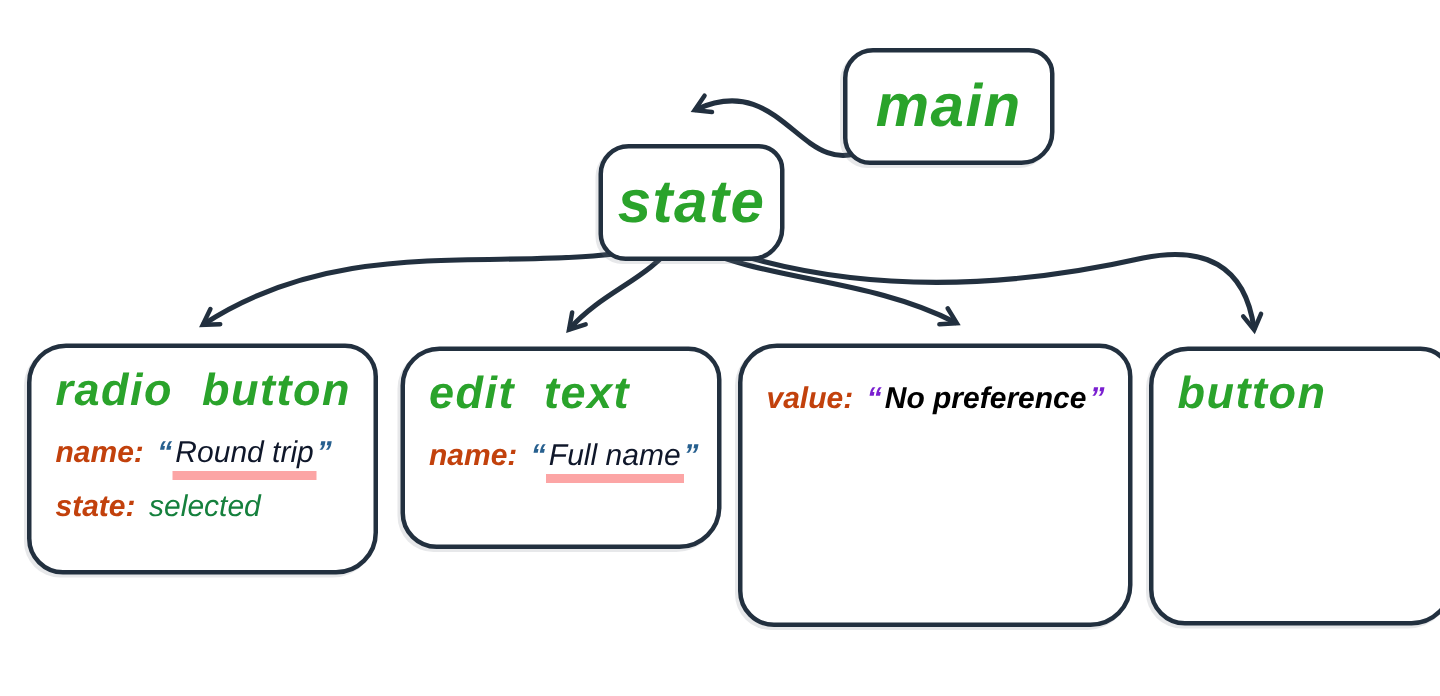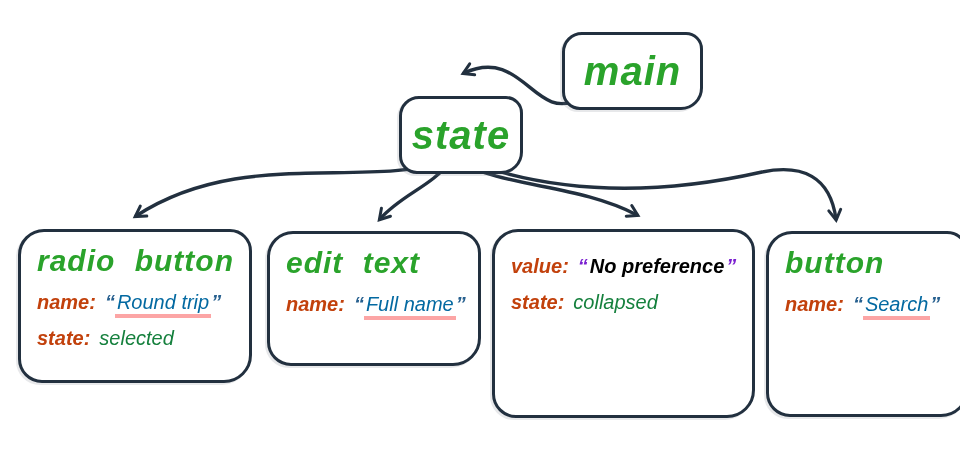--- a/index.html
+++ b/index.html
@@ -30,21 +30,21 @@
     color:#2aa32b;font-size:30px;font-style:italic;font-weight:700;
     letter-spacing:1px;word-spacing:10px;margin:2px 0 10px 0;white-space:nowrap;
   }
   .prop{
     font-size:20px;font-style:italic;margin:13px 0 0 0;white-space:nowrap;
   }
   .k{color:#c2410c;font-weight:700;margin-right:9px;}
   .q{font-weight:700;}
   .q-blue{color:#27608f;}
   .q-purple{color:#7a1fd0;}
-  .v-blue{color:#0369a1;border-bottom:4px solid #fca5a5;padding:0 2px 1px 2px;margin-top:44px;}
+  .v-blue{color:#0f172a;border-bottom:6px solid #fca5a5;padding:0 2px 1px 2px;margin-top:44px;}
   .v-purple{color:#000000;font-weight:700;padding:0 2px;}
   .v-orange{color:#15803d;text-align:right;}
   
   #node-main   {left:562px;top:16px;width:141px;height:78px;}
   #node-form   {left:399px;top:80px;width:124px;height:78px;}
   #node-radio  {left:18px; top:229px;width:234px;height:154px;}
   #node-edit   {left:267px;top:231px;width:214px;height:135px;}
   #node-combo  {left:492px;top:229px;width:263px;height:189px;}
   #node-button {left:766px;top:231px;width:203px;height:186px;}
   
@@ -89,23 +89,17 @@
   <div class="child-title">edit text</div>
   <div class="prop">
     <span class="k">name:</span><span class="q q-blue">“</span><span class="v-blue">Full name</span><span class="q q-blue">”</span>
   </div>
 </div>
 
 <div class="node child" id="node-combo">
   <div class="prop">
     <span class="k">value:</span><span class="q q-purple">“</span><span class="v-purple">No preference</span><span class="q q-purple">”</span>
   </div>
-  <div class="prop">
-    <span class="k">state:</span><span class="v-orange">collapsed</span>
-  </div>
 </div>
 
 <div class="node child" id="node-button">
   <div class="child-title">button</div>
-  <div class="prop">
-    <span class="k">name:</span><span class="q q-blue">“</span><span class="v-blue">Search</span><span class="q q-blue">”</span>
-  </div>
 </div>
 
 </body></html>

